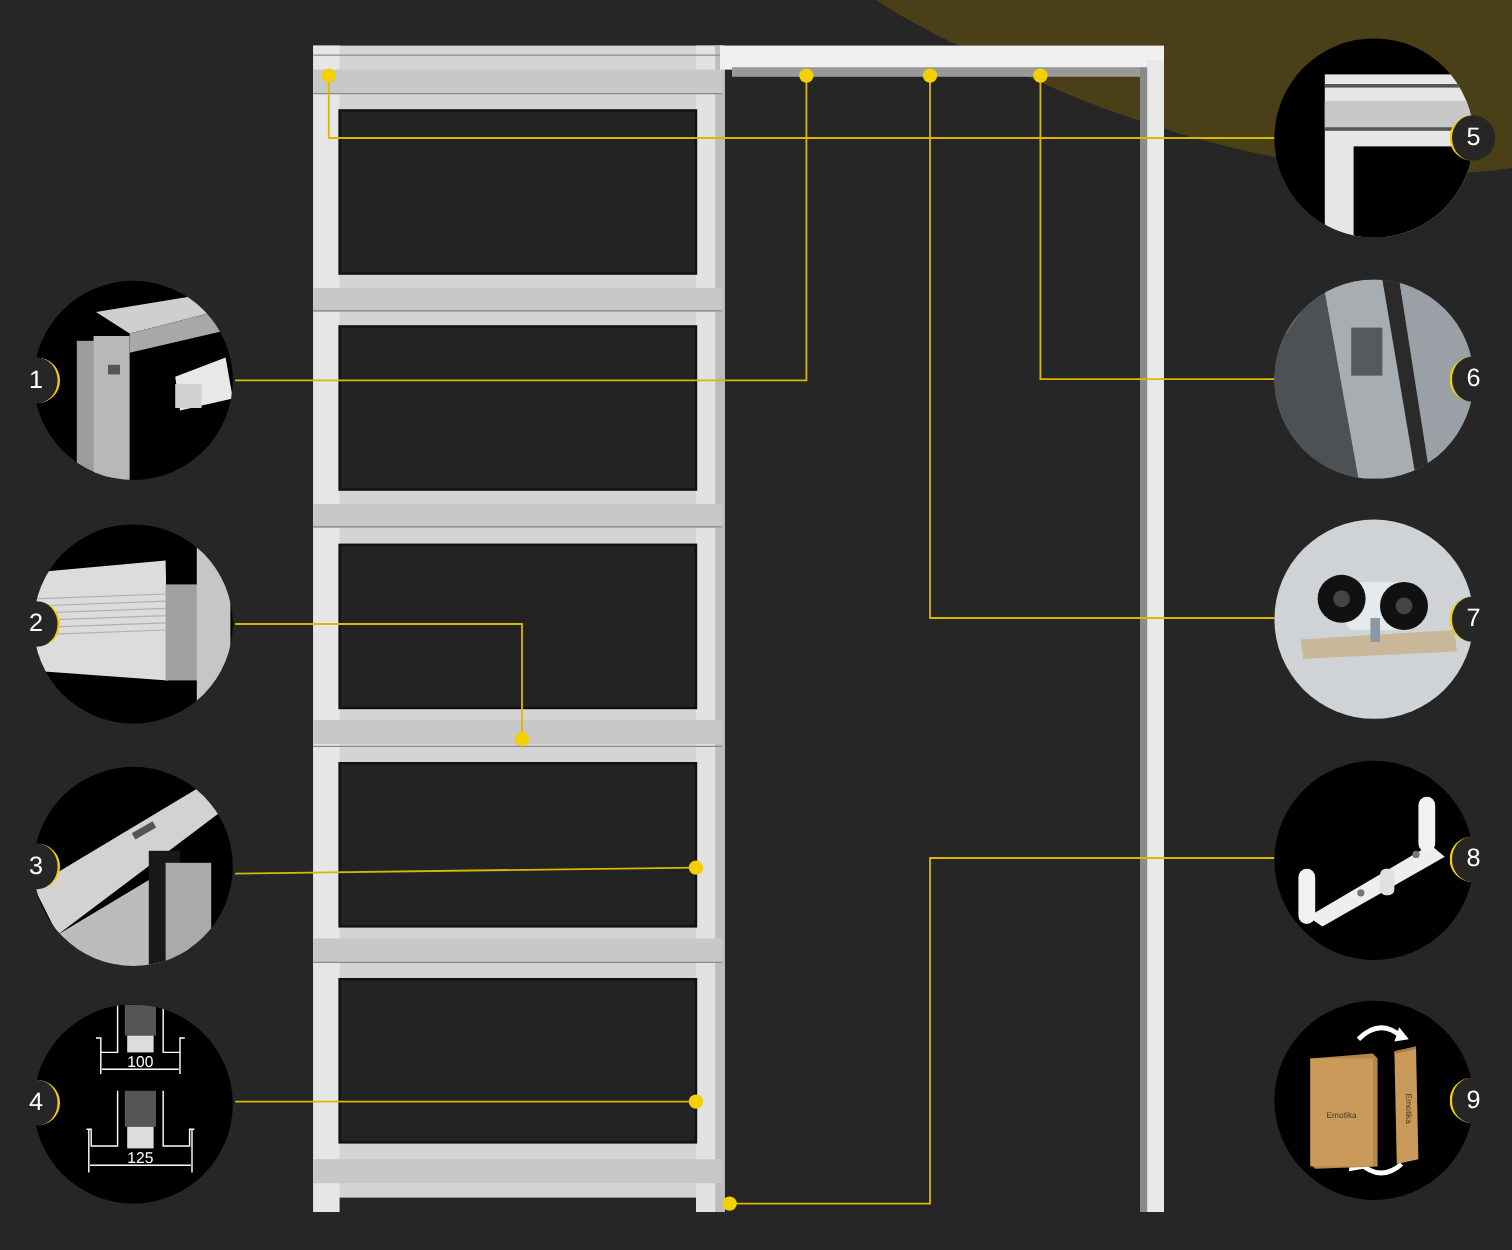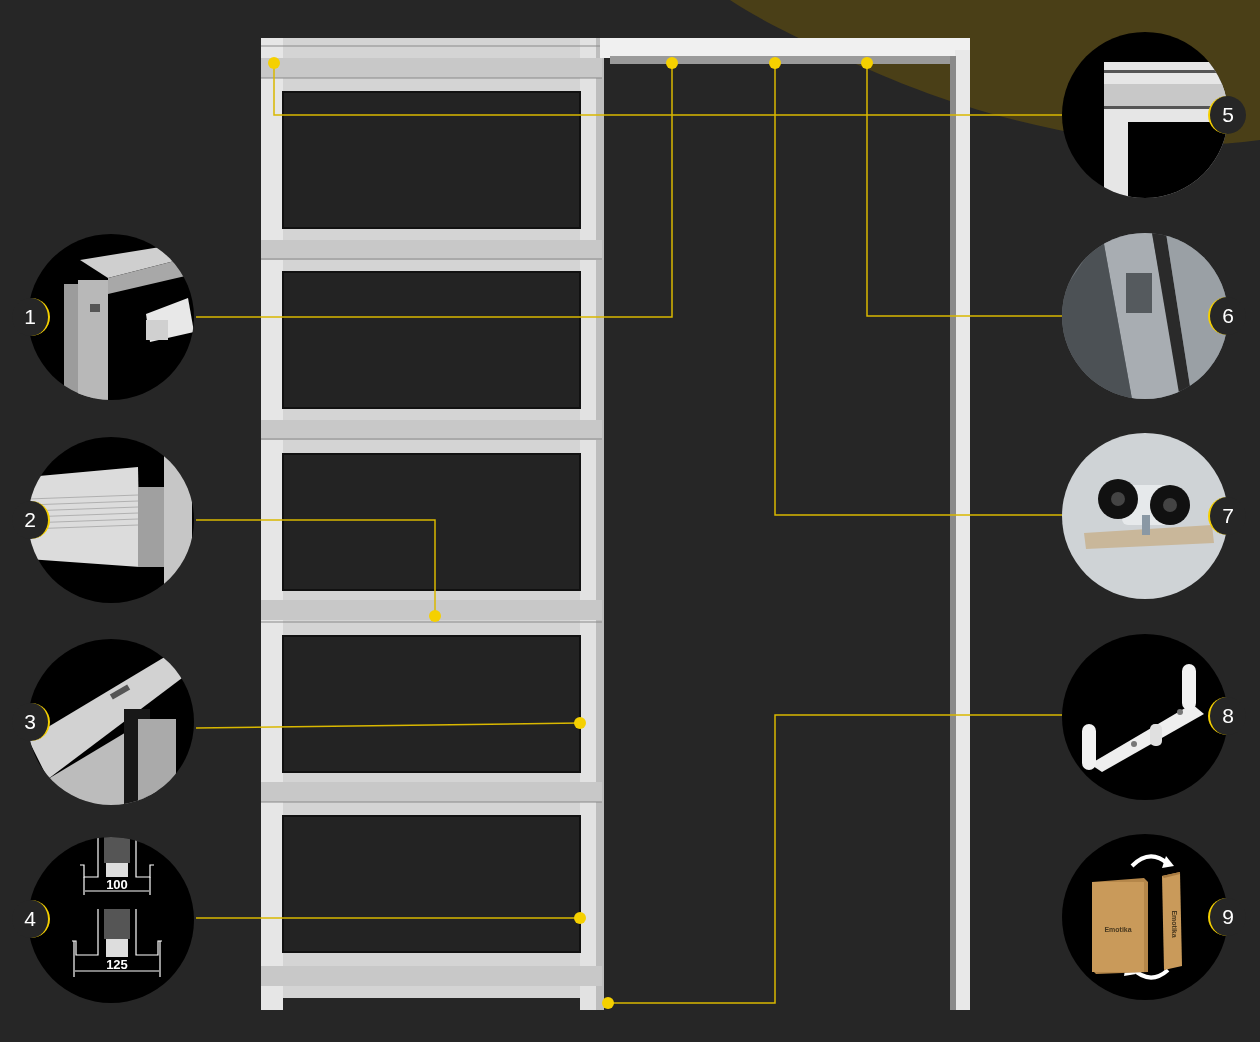--- a/index.html
+++ b/index.html
@@ -3,21 +3,21 @@
 <meta charset="utf-8">
 <style>
   html,body{margin:0;padding:0;}
   body{width:1260px;height:1042px;background:#262626;position:relative;overflow:hidden;font-family:"Liberation Sans",sans-serif;}
   .bg-accent{position:absolute;left:0;top:0;width:1260px;height:1042px;}
   .abs{position:absolute;}
   svg{display:block;}
   .badge{position:absolute;width:38px;height:38px;border-radius:50%;background:#262626;color:#fff;font-size:21px;line-height:38px;text-align:center;box-sizing:border-box;}
   .badge.left{border-right:2px solid #f5d000;}
   .badge.right{border-left:2px solid #f5d000;}
-  .circle{position:absolute;width:166px;height:166px;border-radius:50%;background:#000;overflow:hidden;font-weight:bold;}
+  .circle{position:absolute;width:166px;height:166px;border-radius:50%;background:#000;overflow:hidden;}
   .dim-label{fill:#fff;font-size:13px;font-family:"Liberation Sans",sans-serif;}
   .box-label{fill:#4a3a20;font-size:7px;font-family:"Liberation Sans",sans-serif;}
 </style>
 </head>
 <body>
 
 <svg class="bg-accent" width="1260" height="1042" viewBox="0 0 1260 1042">
   <path d="M730,0 L1260,0 L1260,140 C1120,160 960,110 870,70 C800,40 760,20 730,0 Z" fill="#4a3f17"></path>
 </svg>
 

